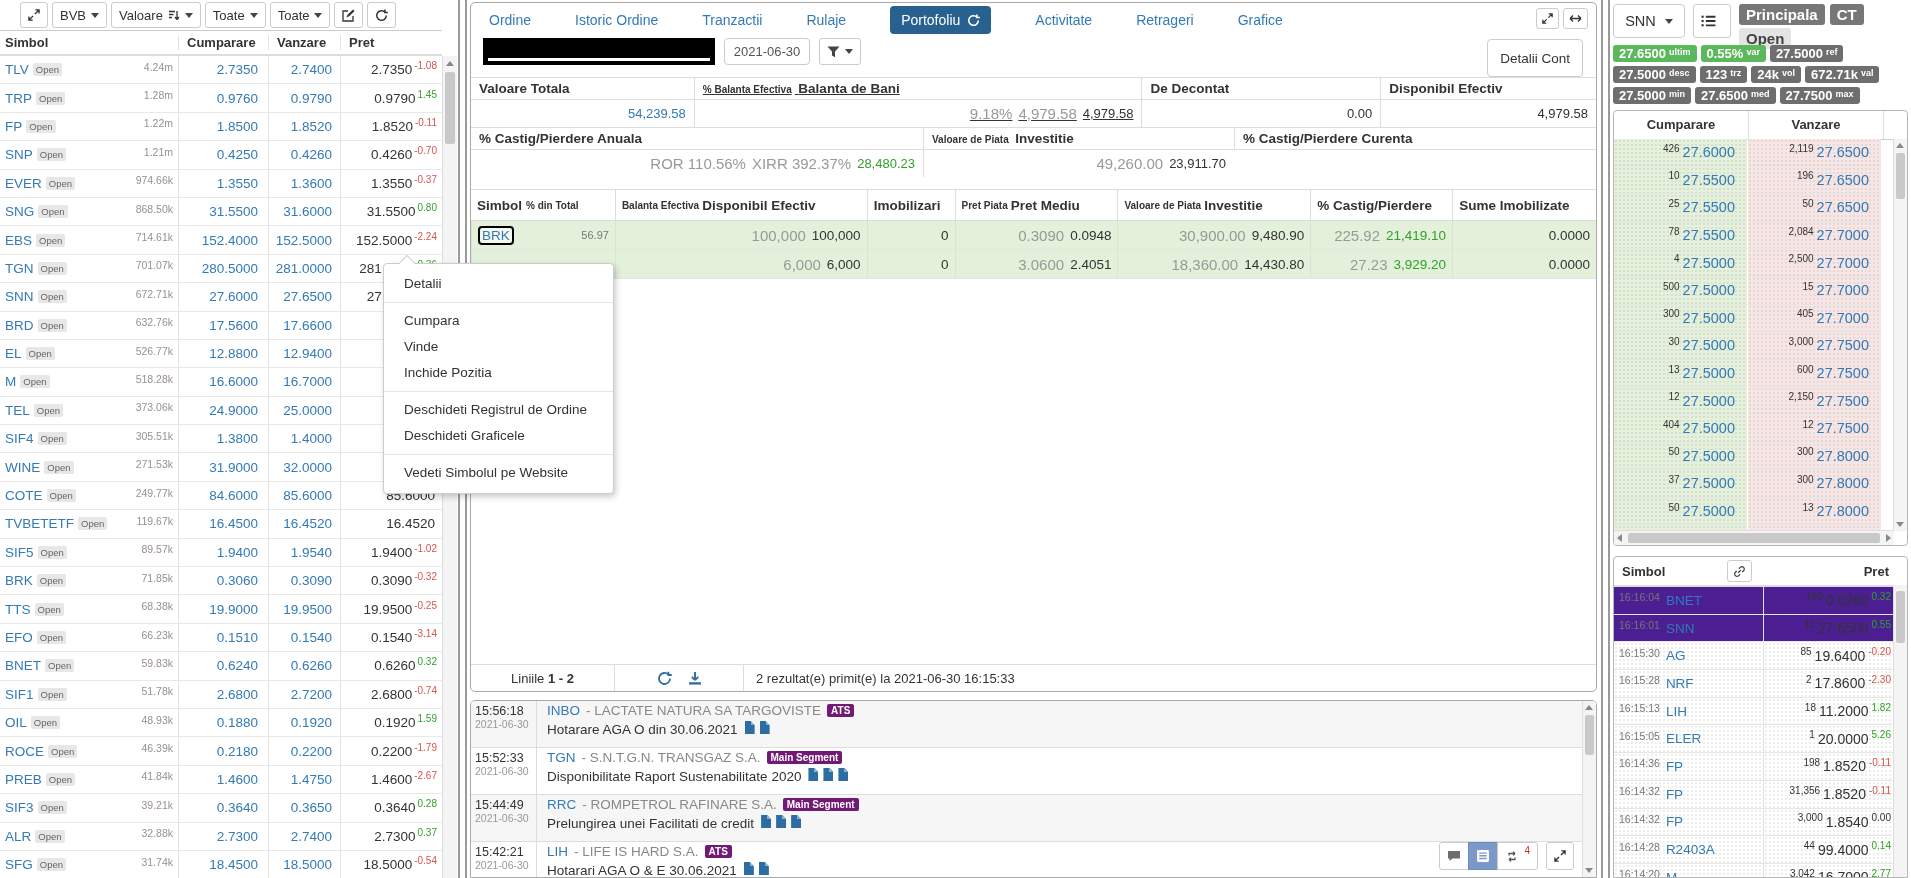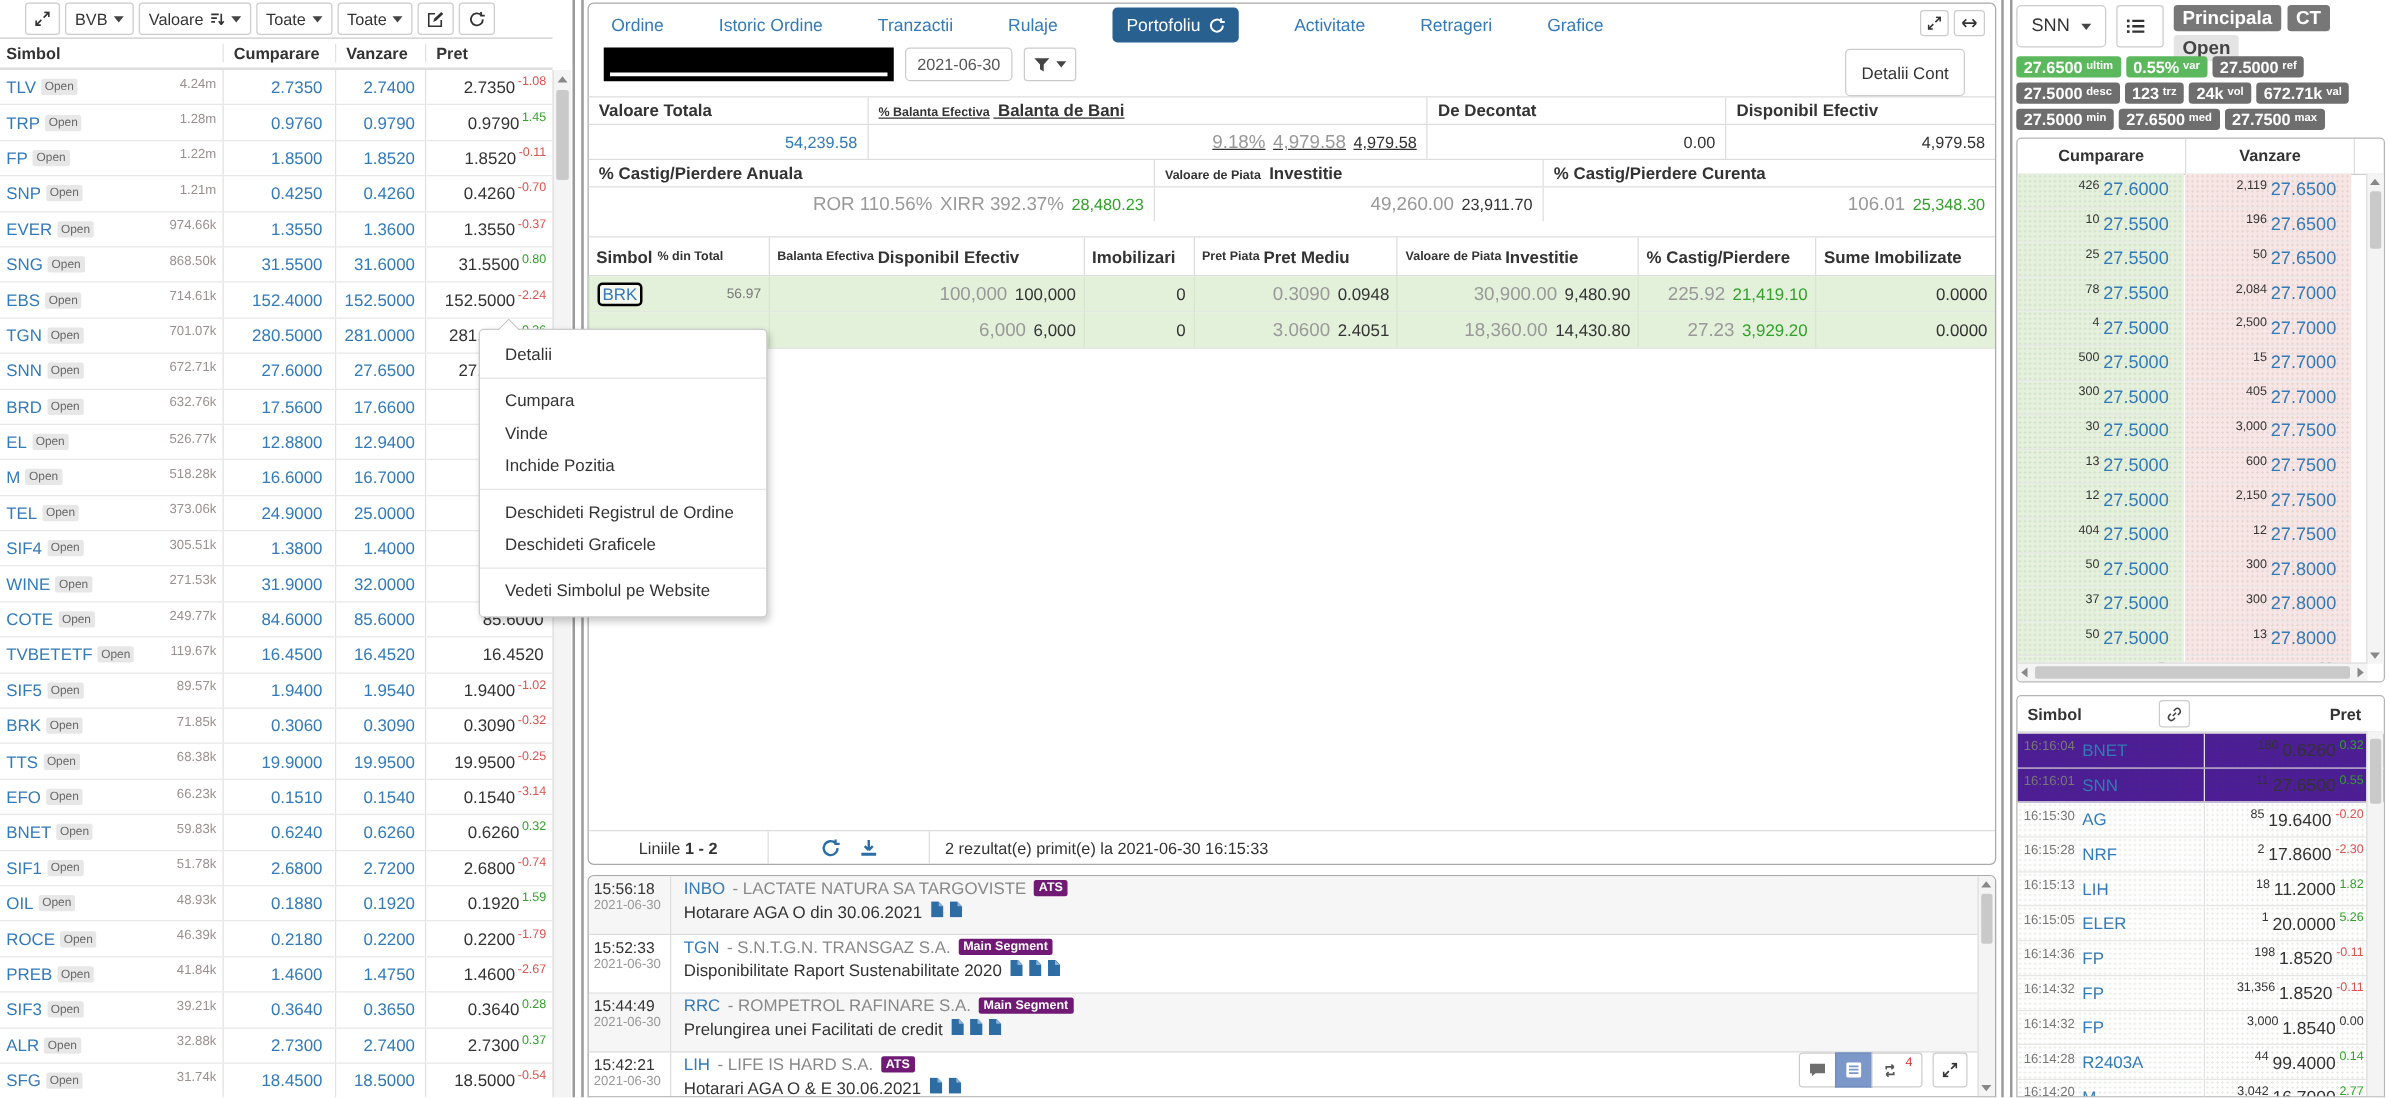--- a/index.html
+++ b/index.html
@@ -47,21 +47,21 @@
   .cp-tabs{display:flex;align-items:center;gap:44px;padding:9px 18px 5px;}
   .tab{color:#337ab7;font-size:14px;cursor:pointer;display:inline-flex;align-items:center;gap:7px;}
   .tab.active{background:#286090;color:#fff;padding:6px 11px;border-radius:4px;margin:-6px 0;}
   .cp-corner{position:absolute;top:5px;right:8px;display:flex;gap:4px;}
   .cp-corner .btn{height:21px;padding:0 5px;}
   .cp-controls{display:flex;align-items:center;gap:9px;margin:5px 12px 0;}
   .redacted{width:232px;height:27px;background:#000;position:relative;}
   .redacted::after{content:"";position:absolute;left:5px;right:5px;bottom:4px;height:3px;background:#fff;}
   .date-input{width:86px;height:27px;border:1px solid #ccc;border-radius:4px;text-align:center;color:#555;font-size:13px;font-family:"Liberation Sans",sans-serif;box-sizing:border-box;}
   .filter-btn{height:27px;}
-  .detalii-btn{position:absolute;top:36px;right:24px;height:30px;border-radius:4px;font-size:13.5px;padding:18px 12px;}
+  .detalii-btn{position:absolute;top:36px;right:13px;height:30px;border-radius:4px;font-size:13.5px;padding:18px 12px;}
   .sum{display:flex;border-top:1px solid #ddd;}
   .sum-cell{box-sizing:border-box;border-left:1px solid #ddd;padding:3px 8px;overflow:hidden;white-space:nowrap;}
   .sum-cell:first-child{border-left:none;}
   .hdr-big{font-weight:bold;font-size:13.5px;}
   .hdr-small{font-weight:bold;font-size:10px;color:#333;margin-right:3px;}
   .sum-val{display:flex;align-items:center;justify-content:flex-end;height:27px;gap:6px;}
   .s1c1{width:223px;} .s1c2{width:448px;text-decoration:underline;} .s1c3{width:239px;} .s1c4{width:216px;}
   .s2c1{width:452px;} .s2c2{width:311px;} .s2c3{width:362px;}
   .grn{color:#33a02c;}
   .sm{font-size:15px;color:#999;}
@@ -742,24 +742,20 @@
   <div class="sum">
     <div class="sum-cell s2c1 sum-val">
       <span class="sm">ROR 110.56%</span>
       <span class="sm">XIRR 392.37%</span>
       <span class="grn">28,480.23</span>
     </div>
     <div class="sum-cell s2c2 sum-val">
       <span class="sm">49,260.00</span>
       <span>23,911.70</span>
     </div>
-    <div class="sum-cell s2c3 sum-val">
-      <span class="sm">106.01</span>
-      <span class="grn">25,348.30</span>
-    </div>
   </div>
 
   <div class="pt">
     <div class="pt-head">
       <div class="pt-cell p1">
         <span class="hdr-big">Simbol</span>
         <span class="hdr-small" style="margin-left:4px;">% din Total</span>
       </div>
       <div class="pt-cell p2">
         <span class="hdr-small">Balanta Efectiva</span>

